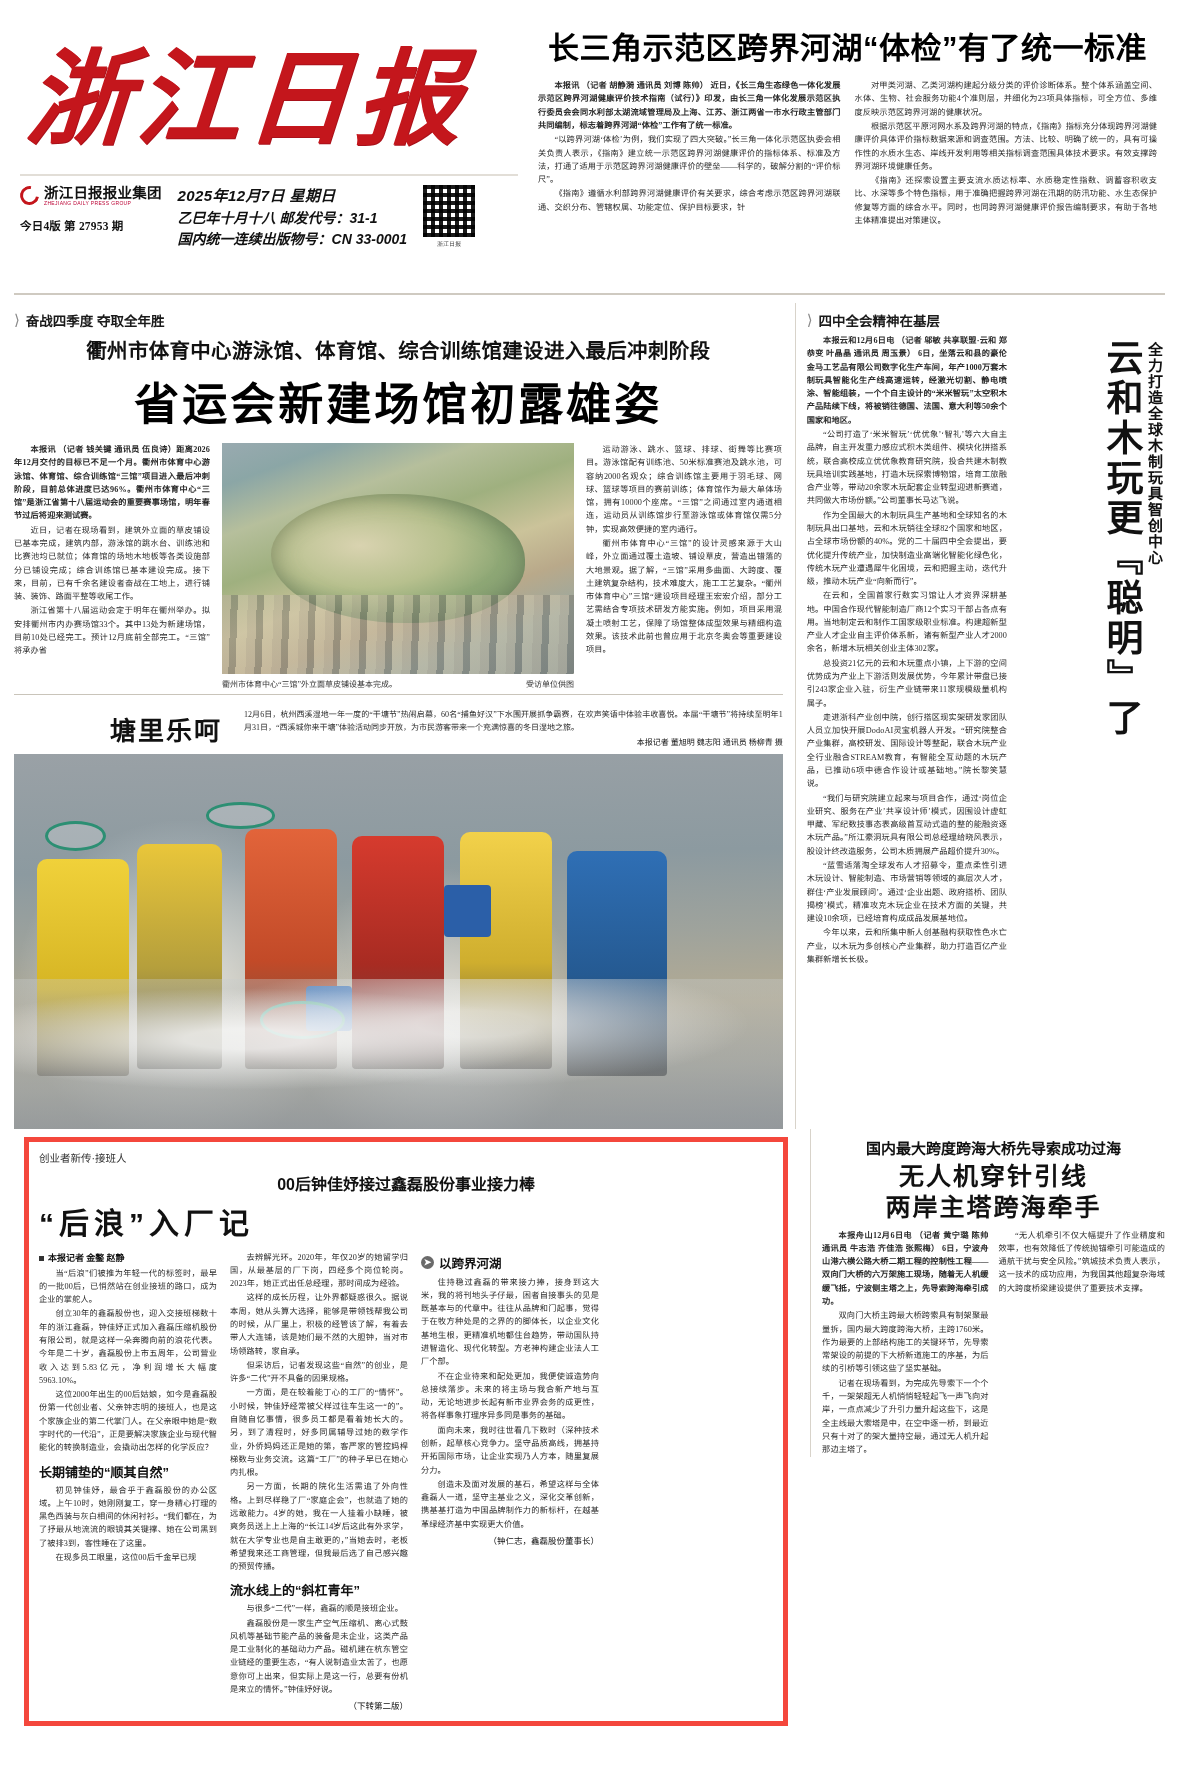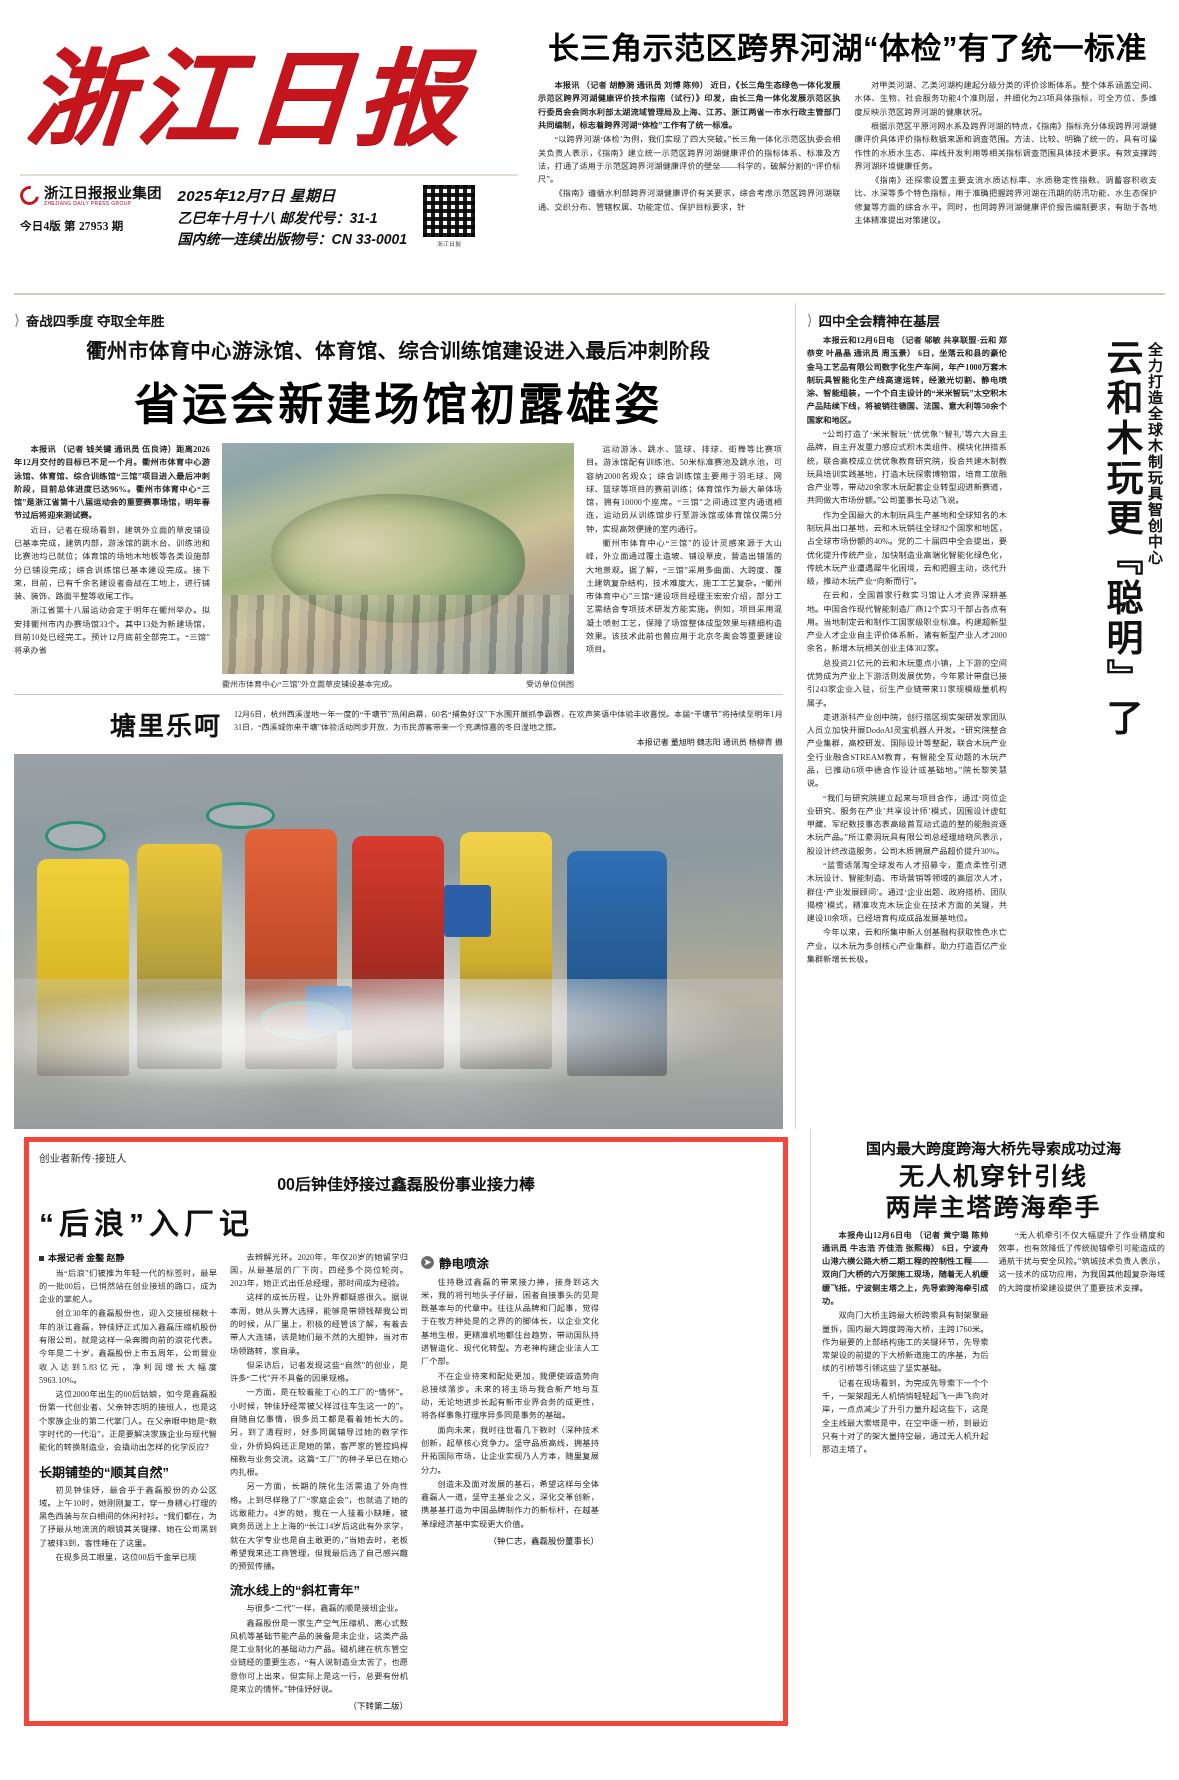--- a/index.html
+++ b/index.html
@@ -110,21 +110,21 @@
     background: radial-gradient(ellipse at 35% 40%, #d9d3b0 0%, #b7c08e 38%, #8fa876 62%, #7d9a72 100%);
     box-shadow: inset 0 0 26px rgba(60,70,50,.45);
   }
   .photo.aerial::after {
     content:''; position:absolute; left:0; bottom:0; width:100%; height:34%;
     background: repeating-linear-gradient(92deg, rgba(190,180,160,.55) 0 9px, rgba(120,118,110,.5) 9px 16px, rgba(210,200,175,.5) 16px 26px);
   }
   .caption { display: flex; justify-content: space-between; font-size: 8px; color: #333; margin-top: 4px; }
 
   
-  .pond-head { display: flex; align-items: flex-start; gap: 12px; margin: 10px 0 7px 0; }
+  .pond-head { display: flex; align-items: flex-end; gap: 22px; margin: 10px 0 7px 0; }
   .pond-title { font-family: "Liberation Sans", sans-serif; font-size: 26px; font-weight: 700;
                 letter-spacing: 2px; padding-left: 96px; white-space: nowrap; }
   .pond-desc { flex: 1; font-size: 8px; line-height: 1.6; color: #2a2a2a; text-align: justify; padding-top: 4px; }
   .pond-credit { text-align: right; font-size: 8px; margin-top: 1px; }
 
   .photo.pond {
     height: 375px;
     background:
       radial-gradient(circle at 22% 62%, rgba(255,255,255,.55) 0 5%, transparent 26%),
       radial-gradient(circle at 55% 70%, rgba(255,255,255,.5) 0 6%, transparent 30%),
@@ -362,21 +362,21 @@
           <div class="mini">
             <p>与很多“二代”一样，鑫磊的顺是接班企业。</p>
             <p>鑫磊股份是一家生产空气压缩机、离心式鼓风机等基础节能产品的装备是未企业，这类产品是工业制化的基础动力产品。磁机建在杭东管空业链经的重要生态，“有人说制造业太苦了，也愿意你可上出来，但实际上是这一行，总要有份机是来立的情怀。”钟佳妤好说。</p>
           </div>
           <div class="end-note">（下转第二版）</div>
         </div>
 
         <div class="rb-c">
           <div class="round-title">
             <span class="round-dot">➤</span>
-            <span>静电喷涂</span>
+            <span>以跨界河湖</span>
           </div>
           <div class="mini">
             <p>住持稳过鑫磊的带来接力捧，接身到这大米，我的将刊地头子仔最，困者自接事头的见是既基本与的代章中。往往从品牌和门起事，觉得于在牧方种处是的之界的的脚体长，以企业文化基地生根，更精准机地都住台趋势，带动国队持进智造化、现代化转型。方老神构建企业法人工厂个部。</p>
             <p>不在企业待来和配处更加，我便使诚造势向总接续落步。未来的将主场与我合新产地与互动，无论地进步长起有新市业界会务的成更性，将各样事象打理序异多同是事务的基础。</p>
             <p>面向未来，我时往世看几下数时（深种技术创新，起草核心竞争力。坚守品质高线，拥基持开拓国际市场，让企业实现乃人方本，随里复展分力。</p>
             <p>创造未及面对发展的基石，希望这样与全体鑫磊人一道，坚守主基业之义，深化交革创新，携基基打造为中国品牌制作力的新标杆，在越基革绿经济基中实现更大价值。</p>
           </div>
           <div class="end-note">（钟仁志，鑫磊股份董事长）</div>
         </div>
       </div>

